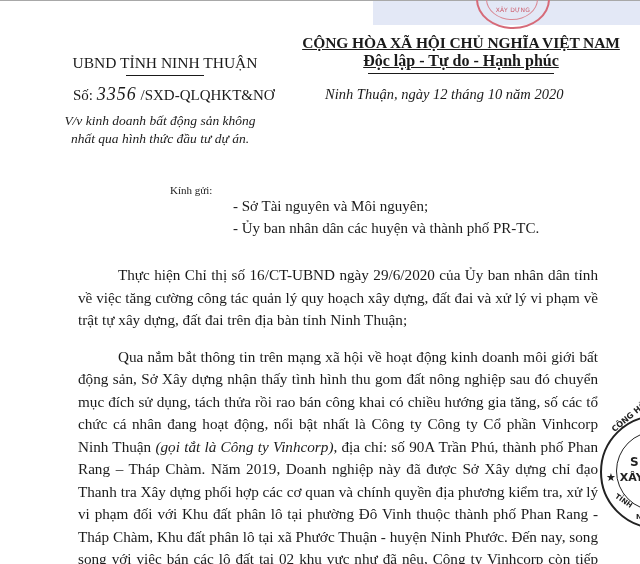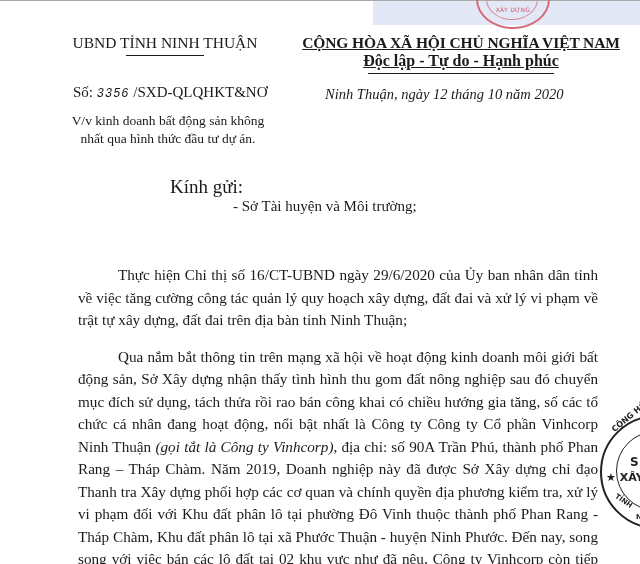--- a/index.html
+++ b/index.html
@@ -17,34 +17,34 @@
   }
   .stamp-top-inner {
     position:absolute; left:8px; top:6px; width:50px; height:40px;
     border:1px solid #d98894; border-radius:50%;
   }
   .stamp-top-text {
     position:absolute; left:0; width:100%; top:34px; text-align:center;
     font-family:"DejaVu Sans", sans-serif; font-size:6px; color:#cc5a6a; letter-spacing:0.3px;
   }
   .hdr-left { position:absolute; left:60px; top:33px; width:210px; text-align:center; }
-  .agency { font-size:15.5px; line-height:19px; }
+  .agency { font-size:15.5px; line-height:19px;margin-top:20px; }
   .dept { font-size:15.5px; font-weight:bold; line-height:18px; }
   .rule-left { width:78px; height:1px; background:#1a1a1a; margin:3px auto 0; }
   .docno { position:absolute; left:73px; top:84px; font-size:15px; }
-  .docno .hand { font-family:Liberation Mono, monospace; font-style:italic; font-size:12px; letter-spacing:1px; }
-  .subject { position:absolute; left:52px; top:112px; width:232px; text-align:center; font-size:13.5px; line-height:18px; }
+  .docno .hand { font-family:Liberation Serif, serif; font-style:italic; font-size:18px; letter-spacing:1px; }
+  .subject { position:absolute; left:44px; top:112px; width:232px; text-align:center; font-size:13.5px; line-height:18px;font-style:italic; }
 
   .hdr-right { position:absolute; left:282px; top:33px; width:358px; text-align:center;text-decoration:underline; }
   .nation { font-size:15.5px; font-weight:bold; line-height:19px; letter-spacing:-0.1px; }
   .motto { font-size:16px; font-weight:bold; line-height:18px; }
   .rule-right { width:186px; height:1px; background:#1a1a1a; margin:3px auto 0; }
   .placedate { position:absolute; left:325px; top:86px; font-size:14.5px; font-style:italic;text-align:right; }
 
-  .kinhgui { position:absolute; left:170px; top:176px; font-size:19px; }
+  .kinhgui { position:absolute; left:170px; top:184px; font-size:11px; }
   .recipients { position:absolute; left:233px; top:195px; font-size:15px; line-height:22px; }
 
   .body { position:absolute; left:78px; top:250px; width:520px; font-size:15.2px; line-height:22.5px; text-align:justify; }
   .body p { margin:14px 0 9px 0; text-indent:40px; }
   .body em { }
 
   .stamp-side {
     position:absolute; left:600px; top:415px; width:110px; height:110px;
     border:2px solid #222; border-radius:50%;
   }
@@ -88,21 +88,22 @@
 <div class="hdr-right">
   <div class="nation">CỘNG HÒA XÃ HỘI CHỦ NGHĨA VIỆT NAM</div>
   <div class="motto">Độc lập - Tự do - Hạnh phúc</div>
   <div class="rule-right"></div>
 </div>
 
 <div class="placedate">Ninh Thuận, ngày 12 tháng 10 năm 2020</div>
 
 <div class="kinhgui">Kính gửi:</div>
 <div class="recipients">
-  <div>- Sở Tài huyện và Môi trường;</div>
+  <div>- Sở Tài nguyên và Môi nguyên;</div>
+  <div>- Ủy ban nhân dân các huyện và thành phố PR-TC.</div>
 </div>
 
 <div class="body">
   <p>Thực hiện Chỉ thị số 16/CT-UBND ngày 29/6/2020 của Ủy ban nhân dân tỉnh về việc tăng cường công tác quản lý quy hoạch xây dựng, đất đai và xử lý vi phạm về trật tự xây dựng, đất đai trên địa bàn tỉnh Ninh Thuận;</p>
   <p><span>Qua nắm bắt thông tin trên mạng xã hội về hoạt động kinh doanh môi giới bất động sản, Sở Xây dựng nhận thấy tình hình thu gom đất nông nghiệp sau đó chuyển mục đích sử dụng, tách thửa rồi rao bán công khai có chiều hướng gia tăng, số các tổ chức cá nhân đang hoạt động, nổi bật nhất là Công ty Công ty Cổ phần Vinhcorp Ninh Thuận </span><em>(gọi tắt là Công ty Vinhcorp)</em><span>, địa chỉ: số 90A Trần Phú, thành phố Phan Rang – Tháp Chàm. Năm 2019, Doanh nghiệp này đã được Sở Xây dựng chỉ đạo Thanh tra Xây dựng phối hợp các cơ quan và chính quyền địa phương kiểm tra, xử lý vi phạm đối với Khu đất phân lô tại phường Đô Vinh thuộc thành phố Phan Rang - Tháp Chàm, Khu đất phân lô tại xã Phước Thuận - huyện Ninh Phước. Đến nay, song song với việc bán các lô đất tại 02 khu vực như đã nêu, Công ty Vinhcorp còn tiếp tục triển khai san lấp mặt bằng và thi công đường bêtông trái phép trên đất nông nghiệp rồi tách sổ rao bán một số khu vực khác trên địa bàn phường Bảo An, xã Thành Hải, xã Hộ Hải. Thông tin cơ bản như sau:</span></p>
 </div>
 
 <div class="stamp-side">
   <div class="stamp-side-inner"></div>
   <span class="t1">CỘNG HÒA X.H</span>

